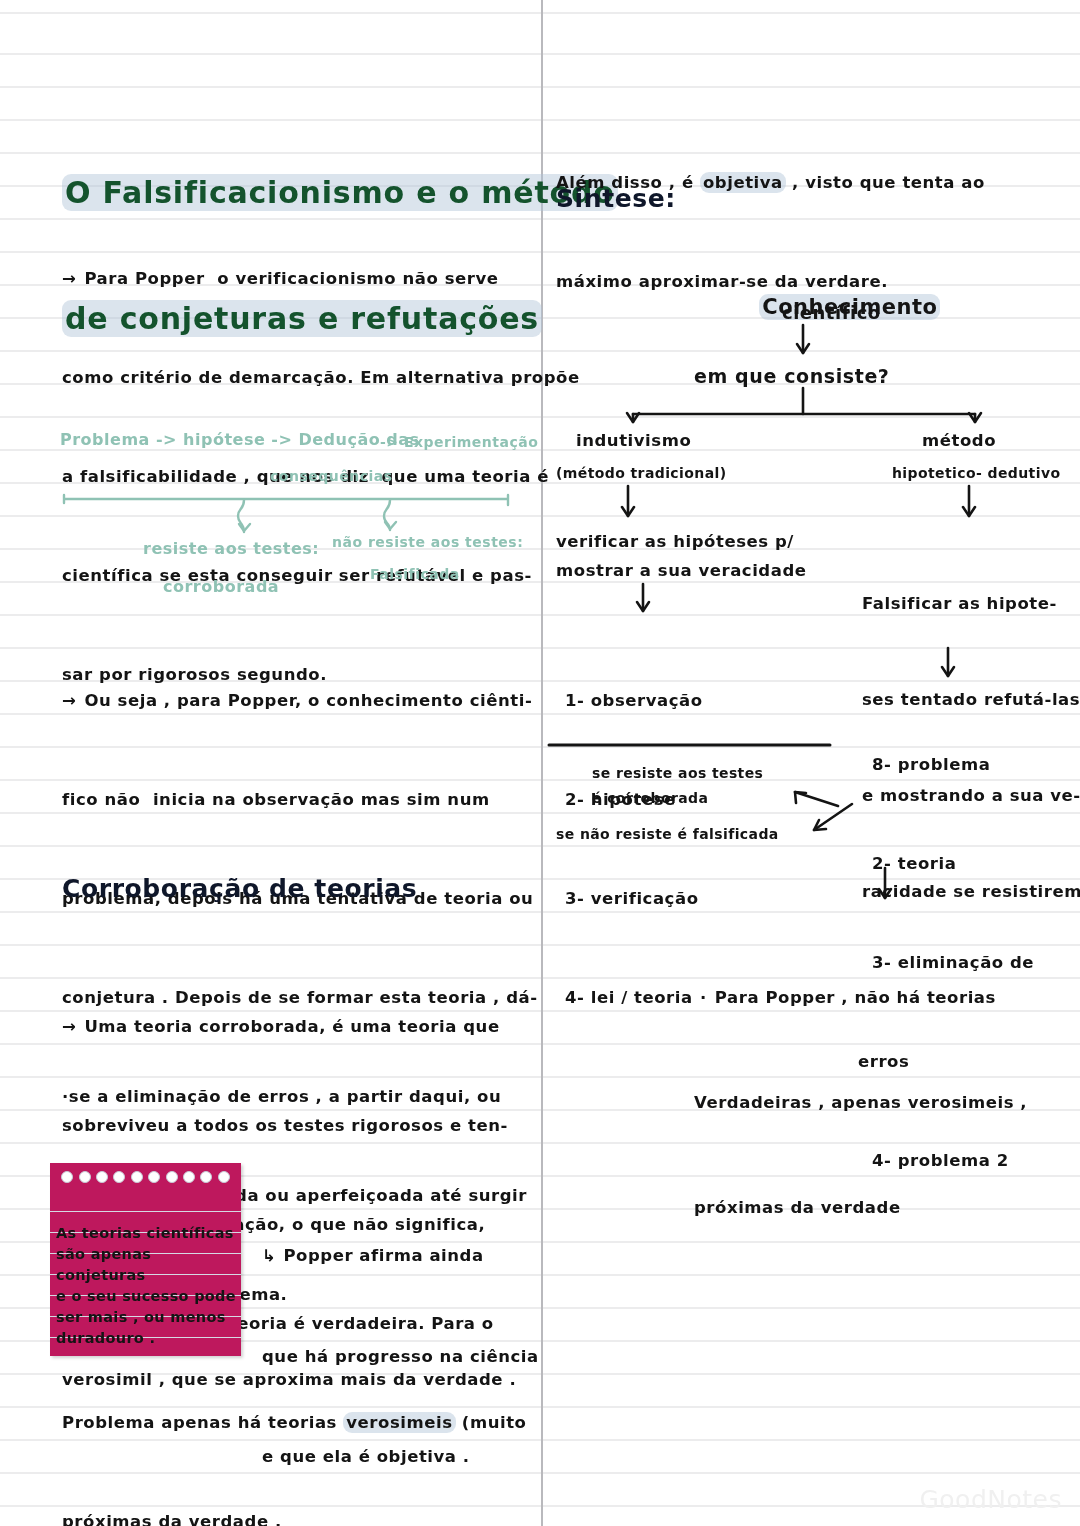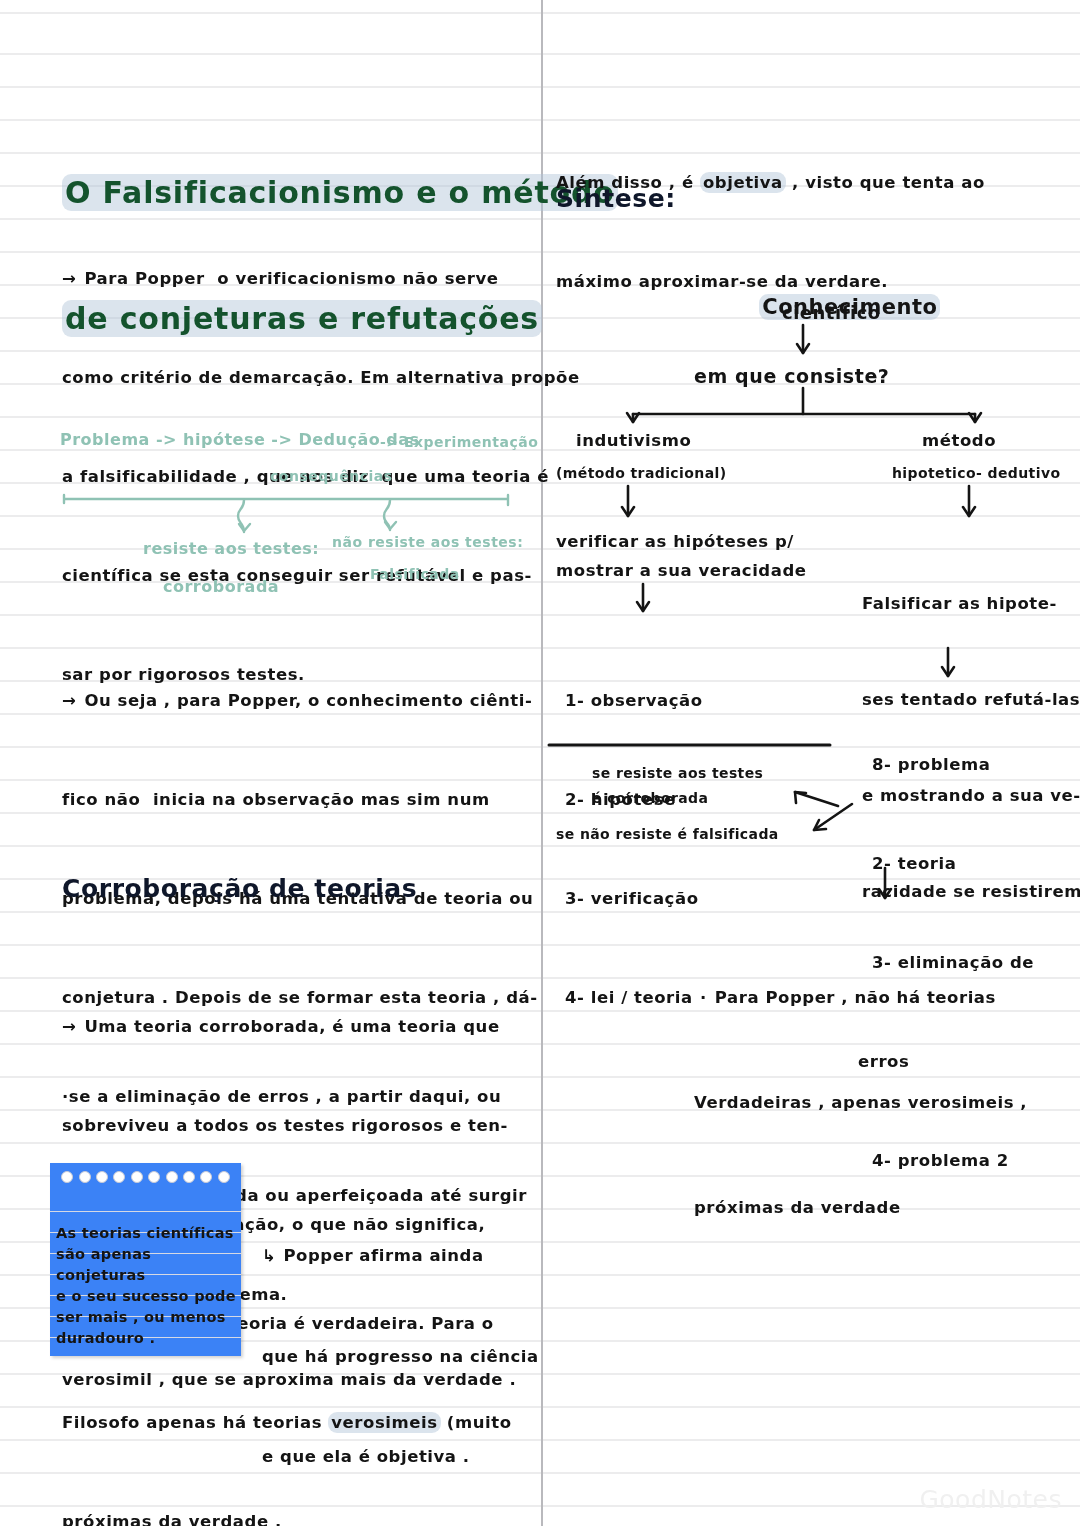--- a/index.html
+++ b/index.html
@@ -84,21 +84,21 @@
     font-size: 14px;
     font-weight: 700;
     letter-spacing: .4px;
   }
 
   
   #sticky {
     position: absolute;
     left: 50px; top: 1163px;
     width: 191px; height: 193px;
-    background: #3b82f6;
+    background: #be185d;
     box-shadow: 2px 2px 3px rgba(0,0,0,0.18);
   }
   #sticky .holes {
     position: absolute;
     left: 0; top: 0;
     width: 191px; height: 28px;
     display: flex;
     align-items: center;
     justify-content: space-evenly;
     padding: 0 6px;
@@ -164,21 +164,21 @@
   <div class="hw title-hw" style="left:62px; top:90px; width:470px;">
     <div><span class="hl">O Falsificacionismo e o método</span></div>
     <div style="margin-top:3px;"><span class="hl">de conjeturas e refutações</span></div>
   </div>
 
   <div class="hw body-txt" style="left:62px; top:196px; width:480px;">
     <div><span>→</span><span style="padding-left:8px;">Para Popper  o verificacionismo não serve</span></div>
     <div>como critério de demarcação. Em alternativa propõe</div>
     <div>a falsificabilidade , que nos diz  que uma teoria é</div>
     <div>científica se esta conseguir ser refutável e pas-</div>
-    <div>sar por rigorosos testes.</div>
+    <div>sar por rigorosos segundo.</div>
   </div>
 
   <div class="hw green" style="left:60px; top:423px;">Problema -&gt; hipótese -&gt; Dedução das</div>
   <div class="hw green green-sm" style="left:380px; top:426px;">-&gt; Experimentação</div>
   <div class="hw green green-sm" style="left:270px; top:460px;">consequências</div>
 
   <div class="hw green" style="left:143px; top:532px;">resiste aos testes:</div>
   <div class="hw green" style="left:163px; top:570px;">corroborada</div>
   <div class="hw green green-sm" style="left:332px; top:526px;">não resiste aos testes:</div>
   <div class="hw green green-sm" style="left:370px; top:558px;">Falsificada</div>
@@ -193,21 +193,21 @@
     <div>um segundo problema.</div>
   </div>
 
   <div class="hw sec-hw" style="left:62px; top:872px;">Corroboração de teorias</div>
 
   <div class="hw body-txt" style="left:62px; top:944px; width:490px;">
     <div><span>→</span><span style="padding-left:8px;">Uma teoria corroborada, é uma teoria que</span></div>
     <div>sobreviveu a todos os testes rigorosos e ten-</div>
     <div>tativas de falsificação, o que não significa,</div>
     <div>porém, que esta teoria é verdadeira. Para o</div>
-    <div><span>Filosofo apenas há teorias </span><span class="hl">verosimeis</span><span> (muito</span></div>
+    <div><span>Problema apenas há teorias </span><span class="hl">verosimeis</span><span> (muito</span></div>
     <div>próximas da verdade .</div>
   </div>
 
   <div id="sticky">
     <div class="lines"></div>
     <div class="holes">
       <span></span>
       <span></span>
       <span></span>
       <span></span>

